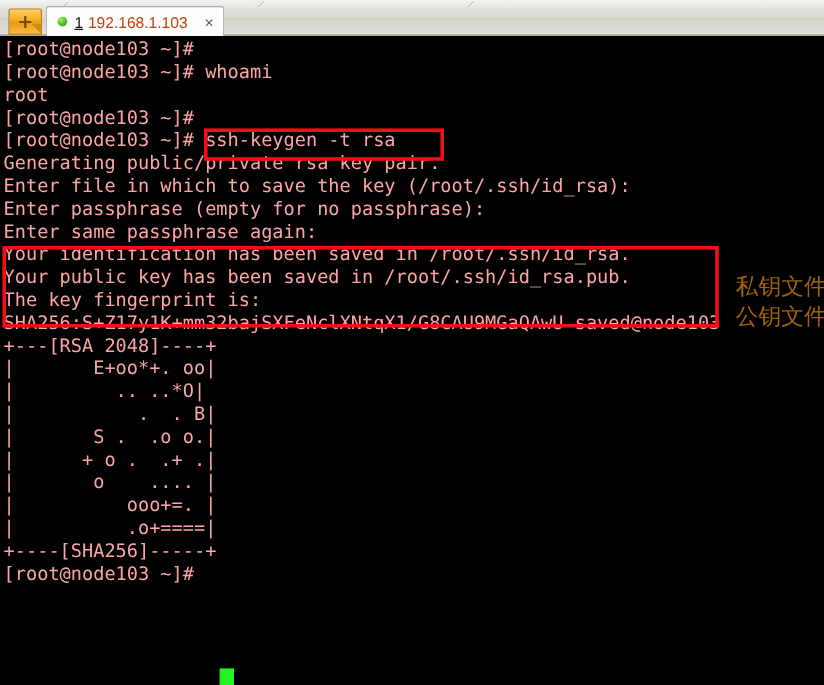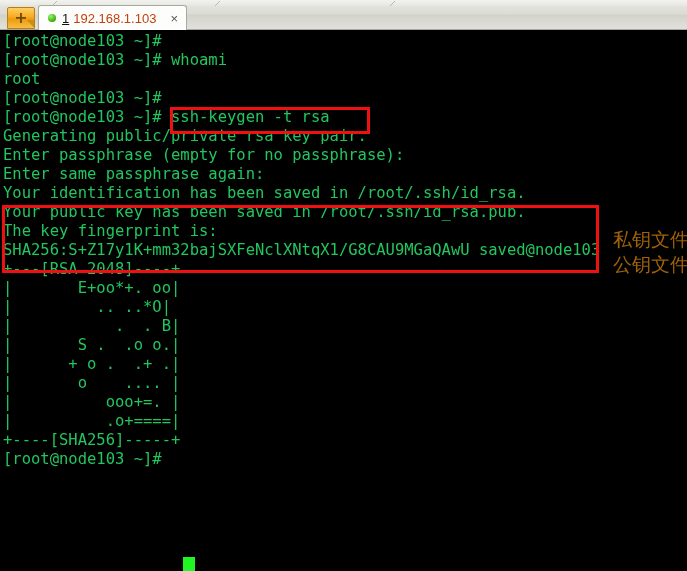--- a/index.html
+++ b/index.html
@@ -115,21 +115,21 @@
   }
   #term-lines {
     position: absolute;
     left: 3px; top: 2px;
     width: 684px;
   }
   .tline {
     height: 19px;
     line-height: 19px;
     font-size: 15.5px;
-    color: #22c55e;
+    color: #fca5a5;
     white-space: pre;
     letter-spacing: 0px;
   }
 
   
   .annot-box {
     position: absolute;
     border: 3px solid #ef1111;
     box-sizing: border-box;
     pointer-events: none;
@@ -179,20 +179,21 @@
 </div>
 
 <div id="terminal">
   <div id="term-lines">
     <div class="tline">[root@node103 ~]#</div>
     <div class="tline">[root@node103 ~]# whoami</div>
     <div class="tline">root</div>
     <div class="tline">[root@node103 ~]#</div>
     <div class="tline">[root@node103 ~]# ssh-keygen -t rsa</div>
     <div class="tline">Generating public/private rsa key pair.</div>
+    <div class="tline">Enter file in which to save the key (/root/.ssh/id_rsa):</div>
     <div class="tline">Enter passphrase (empty for no passphrase):</div>
     <div class="tline">Enter same passphrase again:</div>
     <div class="tline">Your identification has been saved in /root/.ssh/id_rsa.</div>
     <div class="tline">Your public key has been saved in /root/.ssh/id_rsa.pub.</div>
     <div class="tline">The key fingerprint is:</div>
     <div class="tline">SHA256:S+Z17y1K+mm32bajSXFeNclXNtqX1/G8CAU9MGaQAwU saved@node103</div>
     <div class="tline">+---[RSA 2048]----+</div>
     <div class="tline">|       E+oo*+. oo|</div>
     <div class="tline">|         .. ..*O|</div>
     <div class="tline">|           .  . B|</div>

